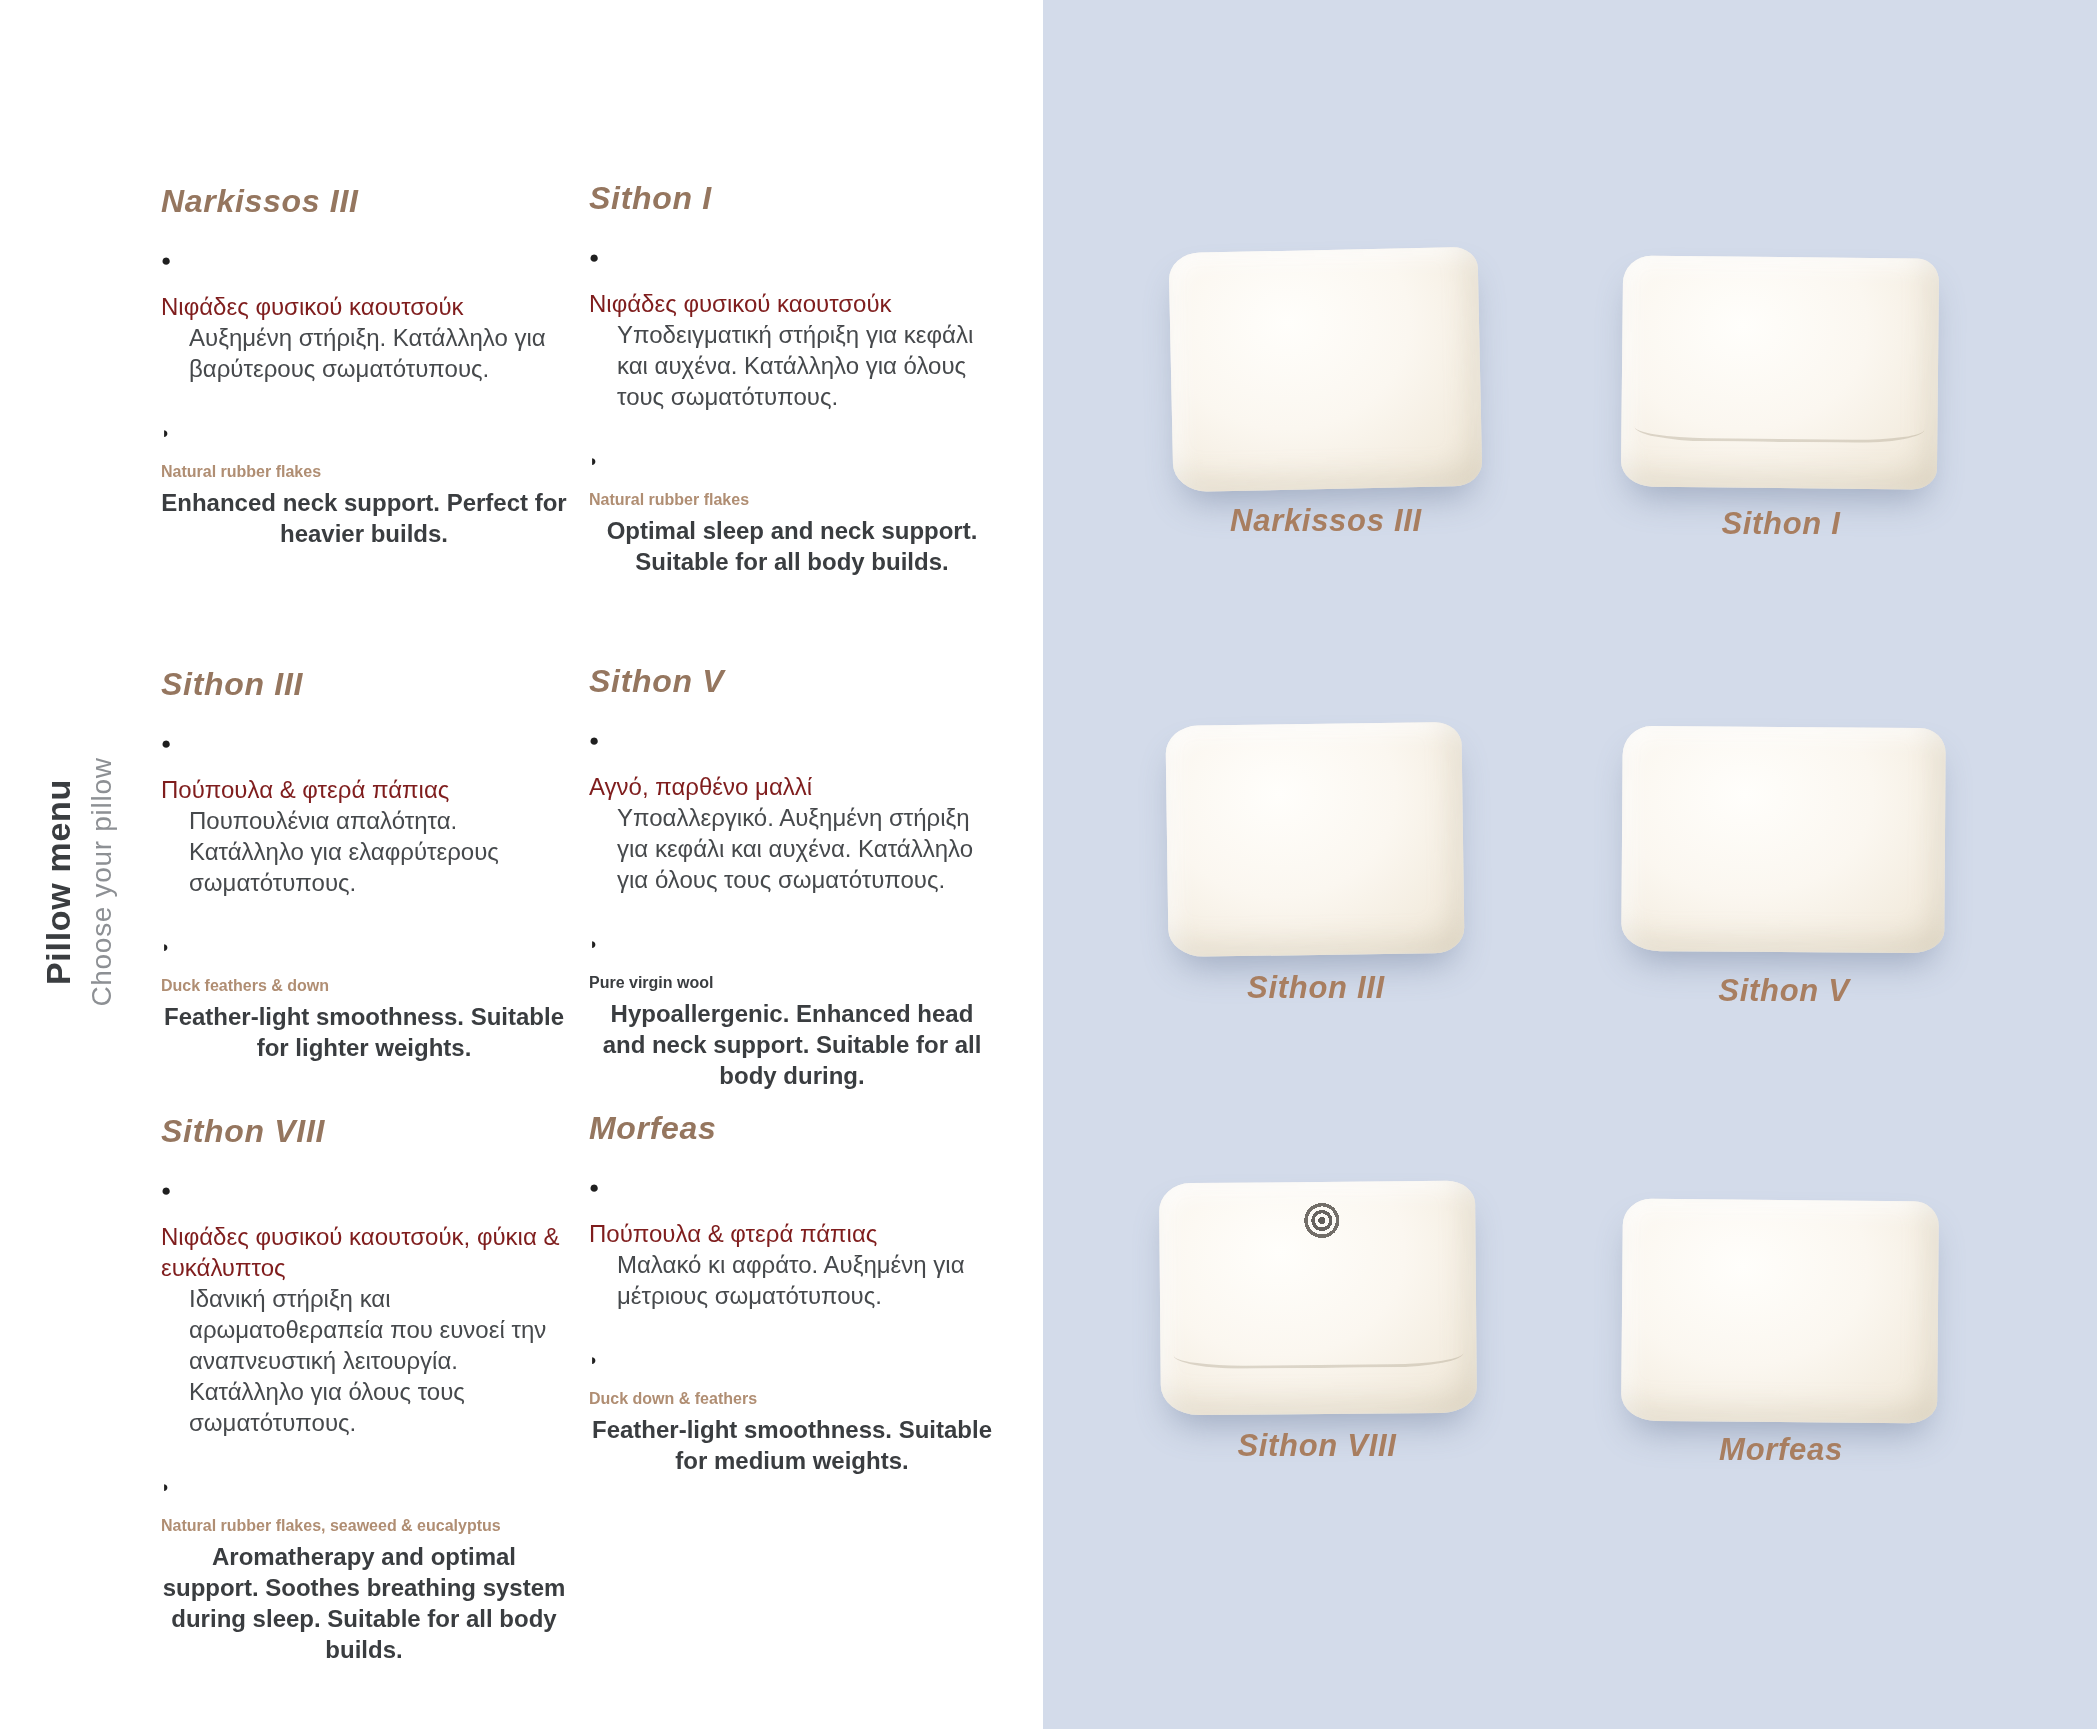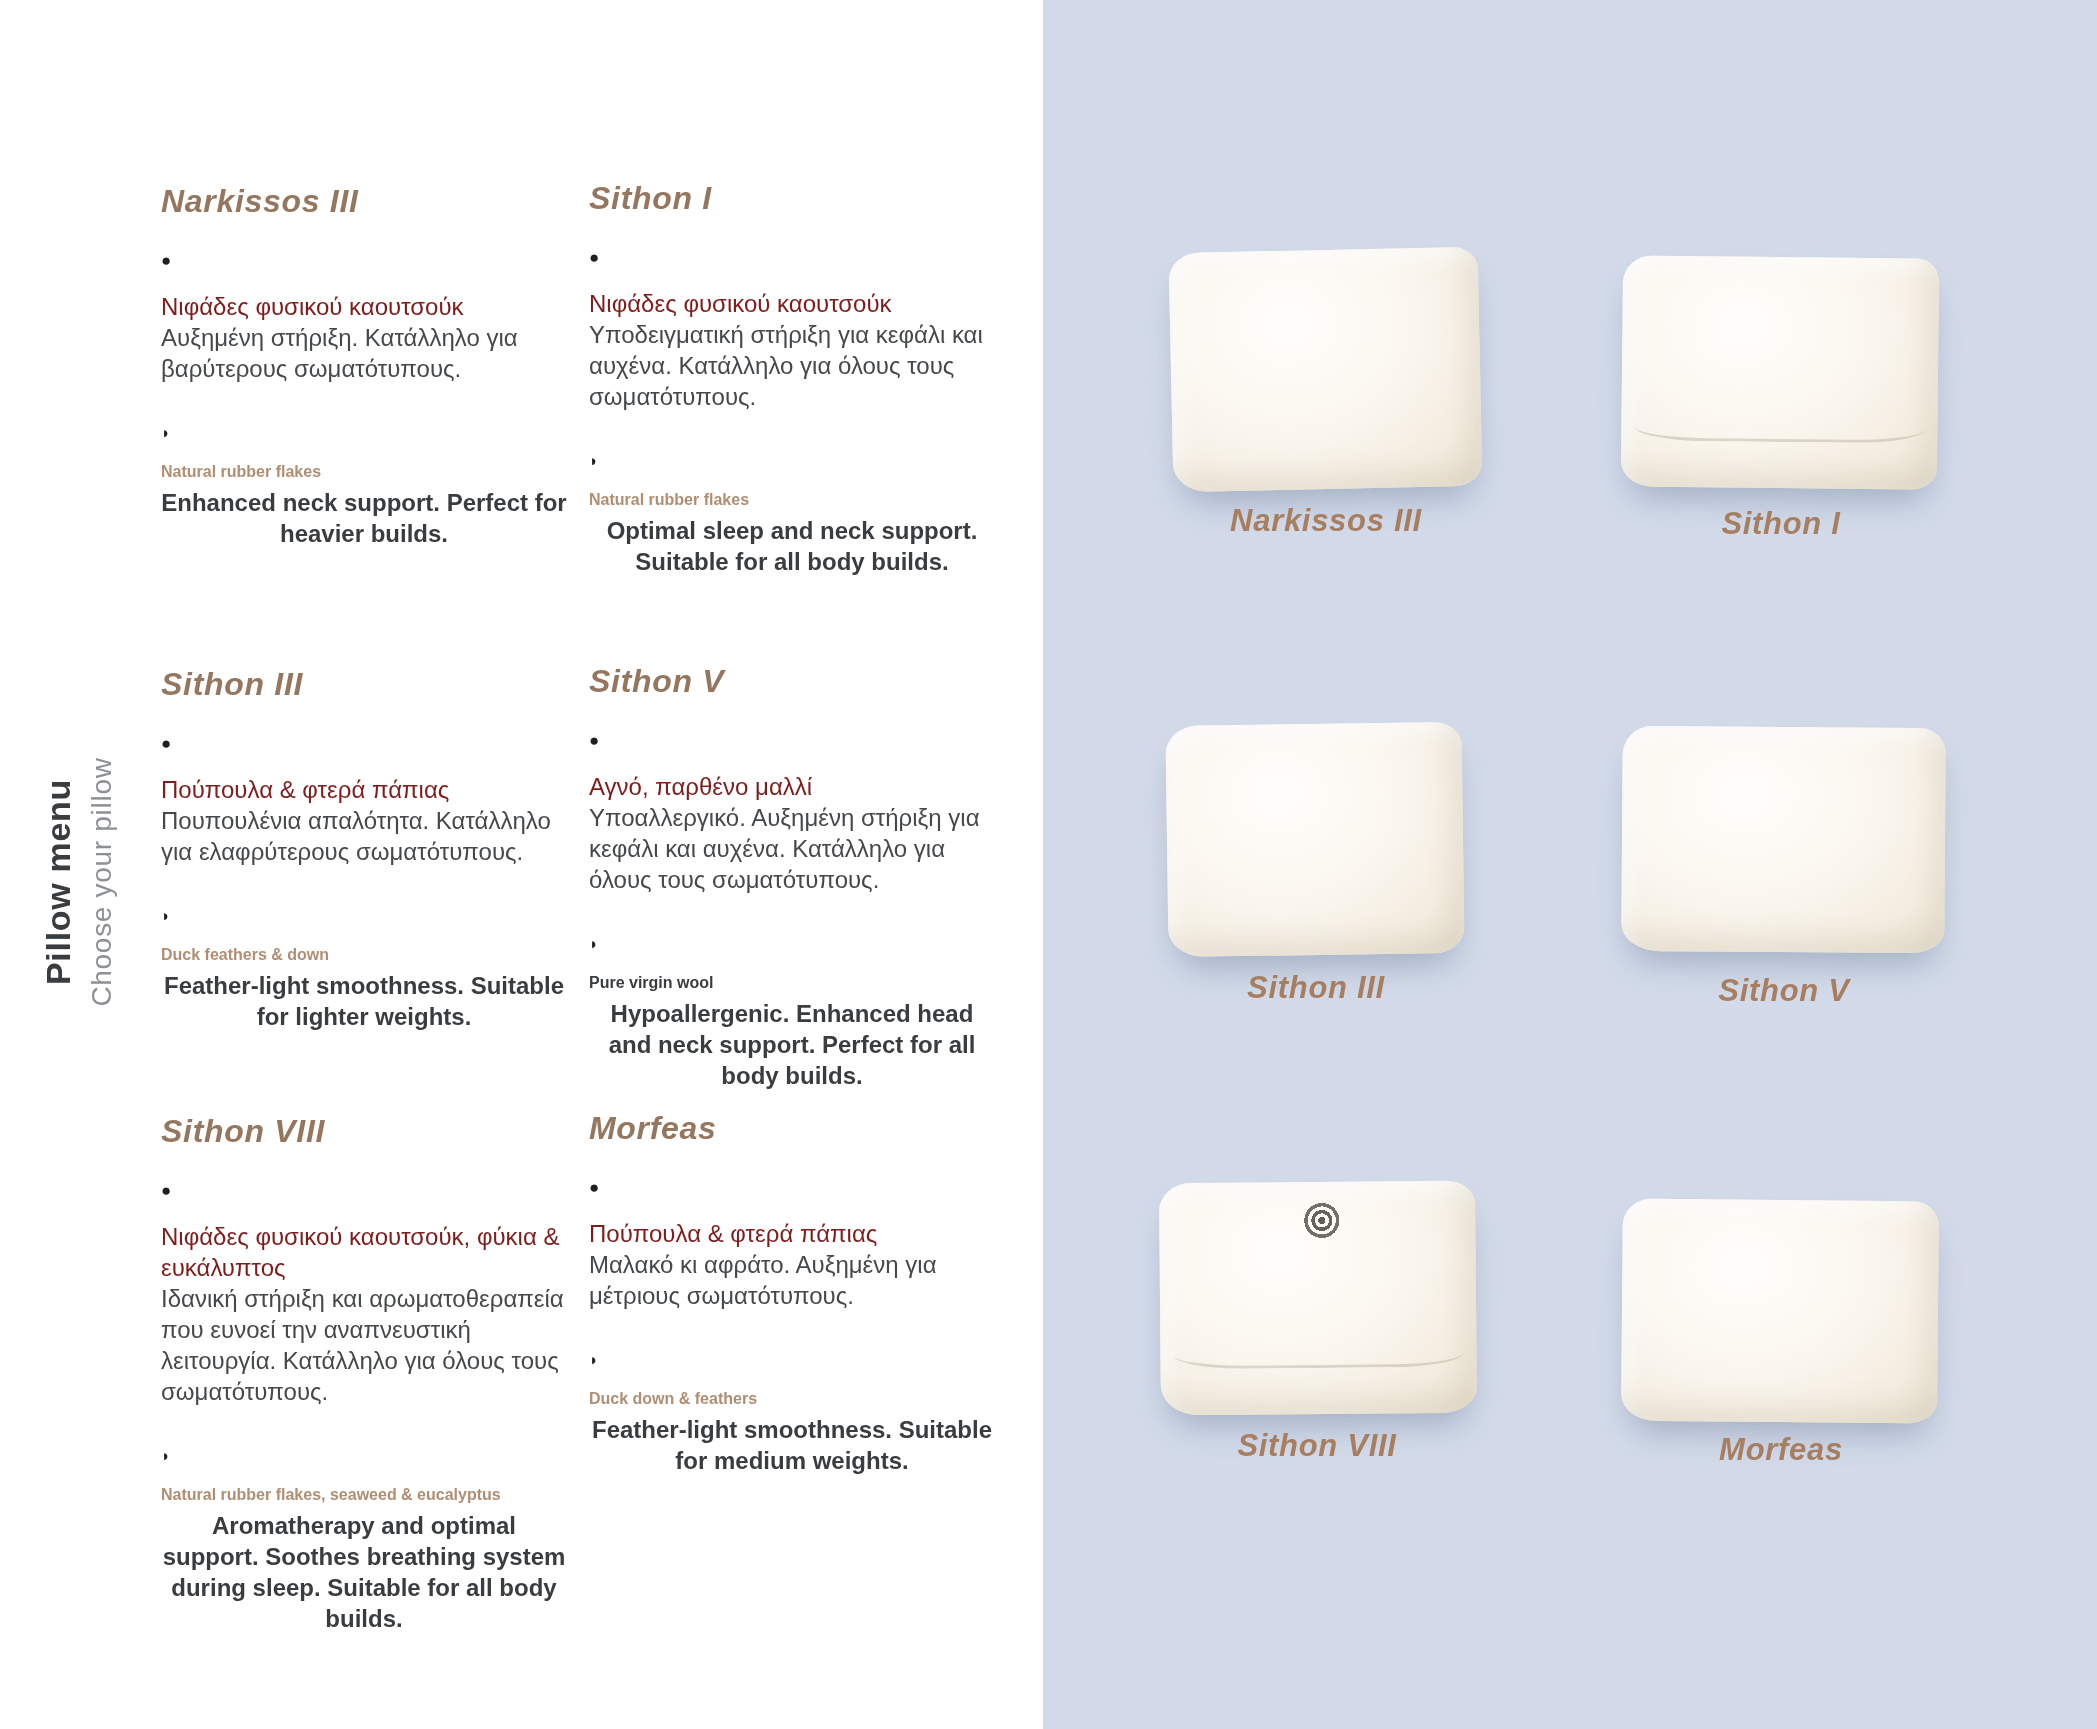--- a/index.html
+++ b/index.html
@@ -40,21 +40,21 @@
     margin-bottom:32px;
   }
   .entry .bullet{
     font-size:17px; color:#1f1f1f; line-height:1;
     margin-bottom:22.4px;
   }
   .entry .material-gr{
     font-size:24px; color:#7f1d1d; line-height:31px;
   }
   .entry .desc-gr{
-    font-size:24px; color:#46494c; line-height:31px;
+    font-size:24px; color:#46494c; line-height:31px;margin-left:28px;
   }
   .entry .arrow{
     font-size:15.4px; color:#1f1f1f; line-height:1;
     margin-top:41px; margin-bottom:15.4px;
   }
   .entry .material-en{
     font-size:16px; color:#b08e73; font-weight:bold; line-height:31px;
   }
   .entry .material-en.dark{
     color:#3a3d40;
@@ -176,21 +176,21 @@
     <div class="desc-en">Feather-light smoothness. Suitable for lighter weights.</div>
   </div>
 
   <div class="entry" id="entry-3">
     <div class="title">Sithon V</div>
     <div class="bullet">●</div>
     <div class="material-gr">Αγνό, παρθένο μαλλί</div>
     <div class="desc-gr">Υποαλλεργικό. Αυξημένη στήριξη για κεφάλι και αυχένα. Κατάλληλο για όλους τους σωματότυπους.</div>
     <div class="arrow">◗</div>
     <div class="material-en dark">Pure virgin wool</div>
-    <div class="desc-en">Hypoallergenic. Enhanced head and neck support. Perfect for all body builds.</div>
+    <div class="desc-en">Hypoallergenic. Enhanced head and neck support. Suitable for all body during.</div>
   </div>
 
   <div class="entry" id="entry-4">
     <div class="title">Sithon VIII</div>
     <div class="bullet">●</div>
     <div class="material-gr">Νιφάδες φυσικού καουτσούκ, φύκια &amp; ευκάλυπτος</div>
     <div class="desc-gr">Ιδανική στήριξη και αρωματοθεραπεία που ευνοεί την αναπνευστική λειτουργία. Κατάλληλο για όλους τους σωματότυπους.</div>
     <div class="arrow">◗</div>
     <div class="material-en">Natural rubber flakes, seaweed &amp; eucalyptus</div>
     <div class="desc-en">Aromatherapy and optimal support. Soothes breathing system during sleep. Suitable for all body builds.</div>

